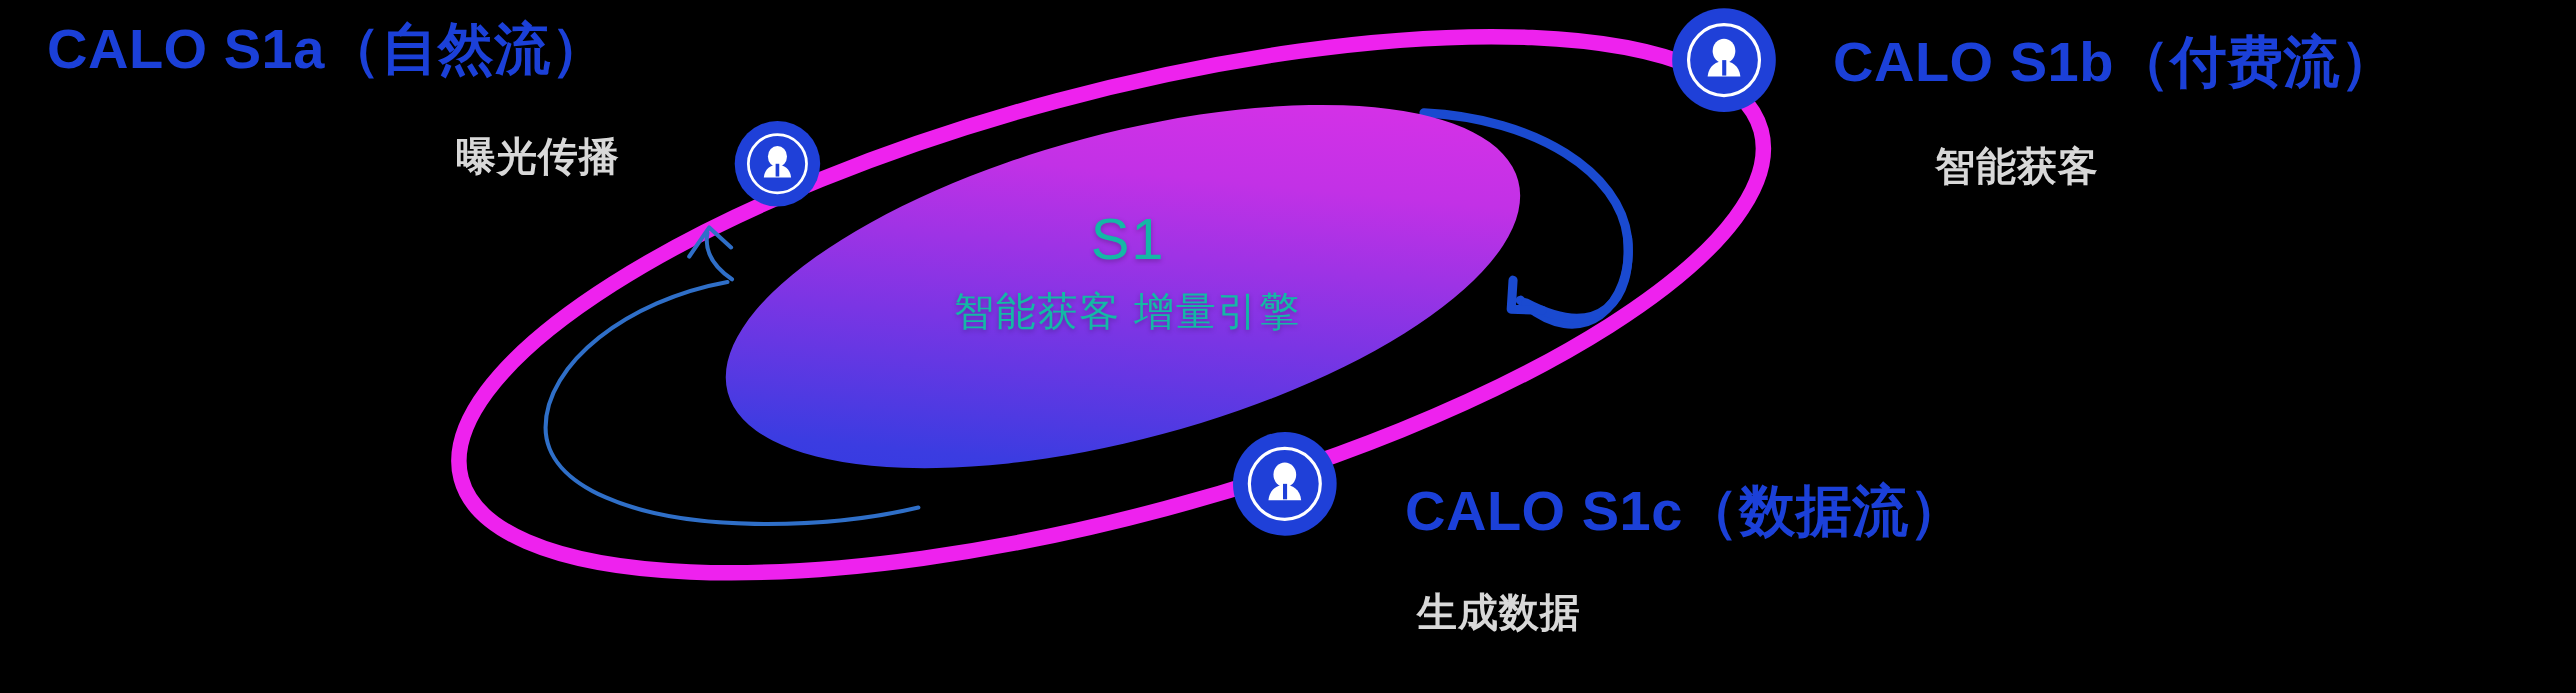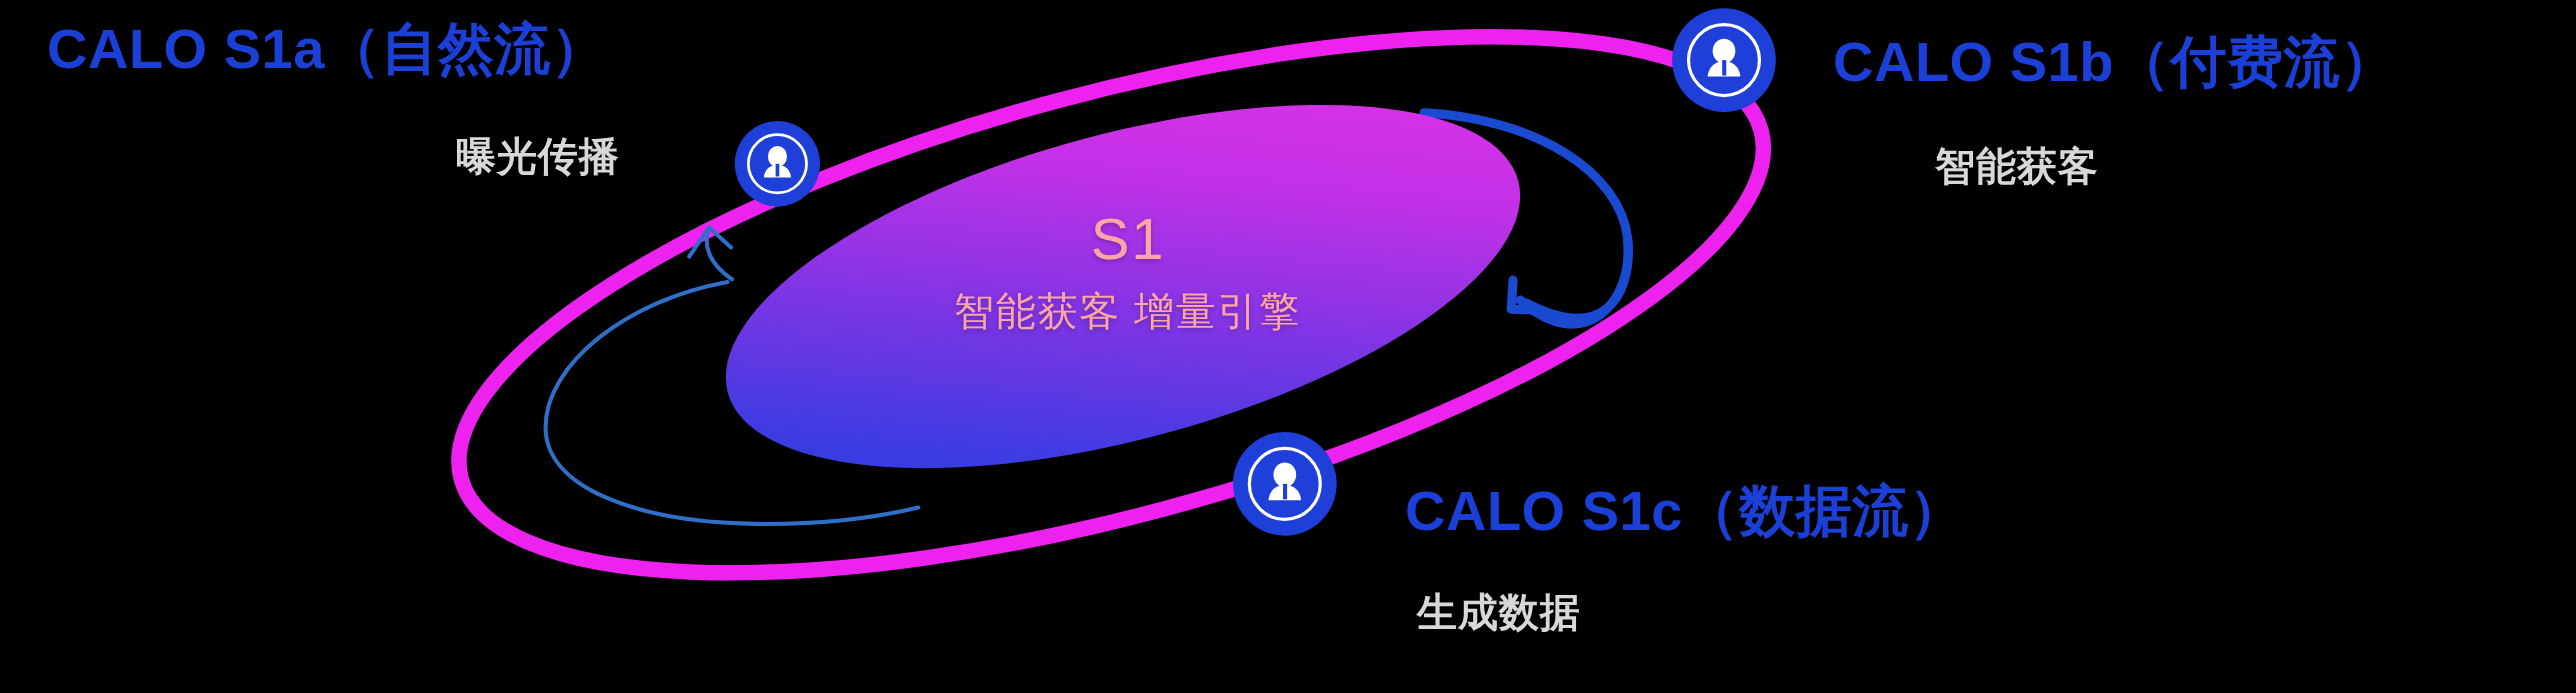--- a/index.html
+++ b/index.html
@@ -44,21 +44,21 @@
   #label-s1a-title { left: 47px;  top: 20px; }
   #label-s1a-sub   { left: 438px; top: 135px; margin-left: 18px; }
   #label-s1b-title { left: 1813px; top: 33px; margin-left: 20px; }
   #label-s1b-sub   { left: 1935px; top: 145px; }
   #label-s1c-title { left: 1405px; top: 482px; }
   #label-s1c-sub   { left: 1417px; top: 591px; }
 
   .center-text {
     position: absolute;
     text-align: center;
-    color: #fca5a5;
+    color: #14b8a6;
     text-shadow: 0 1.8px 5.5px rgba(0,0,0,0.25);
     pointer-events: none;
   }
   #core-title {
     left: 937px;
     top: 205px;
     width: 382px;
     font-size: 58px;
     letter-spacing: 1.8px;
   }

